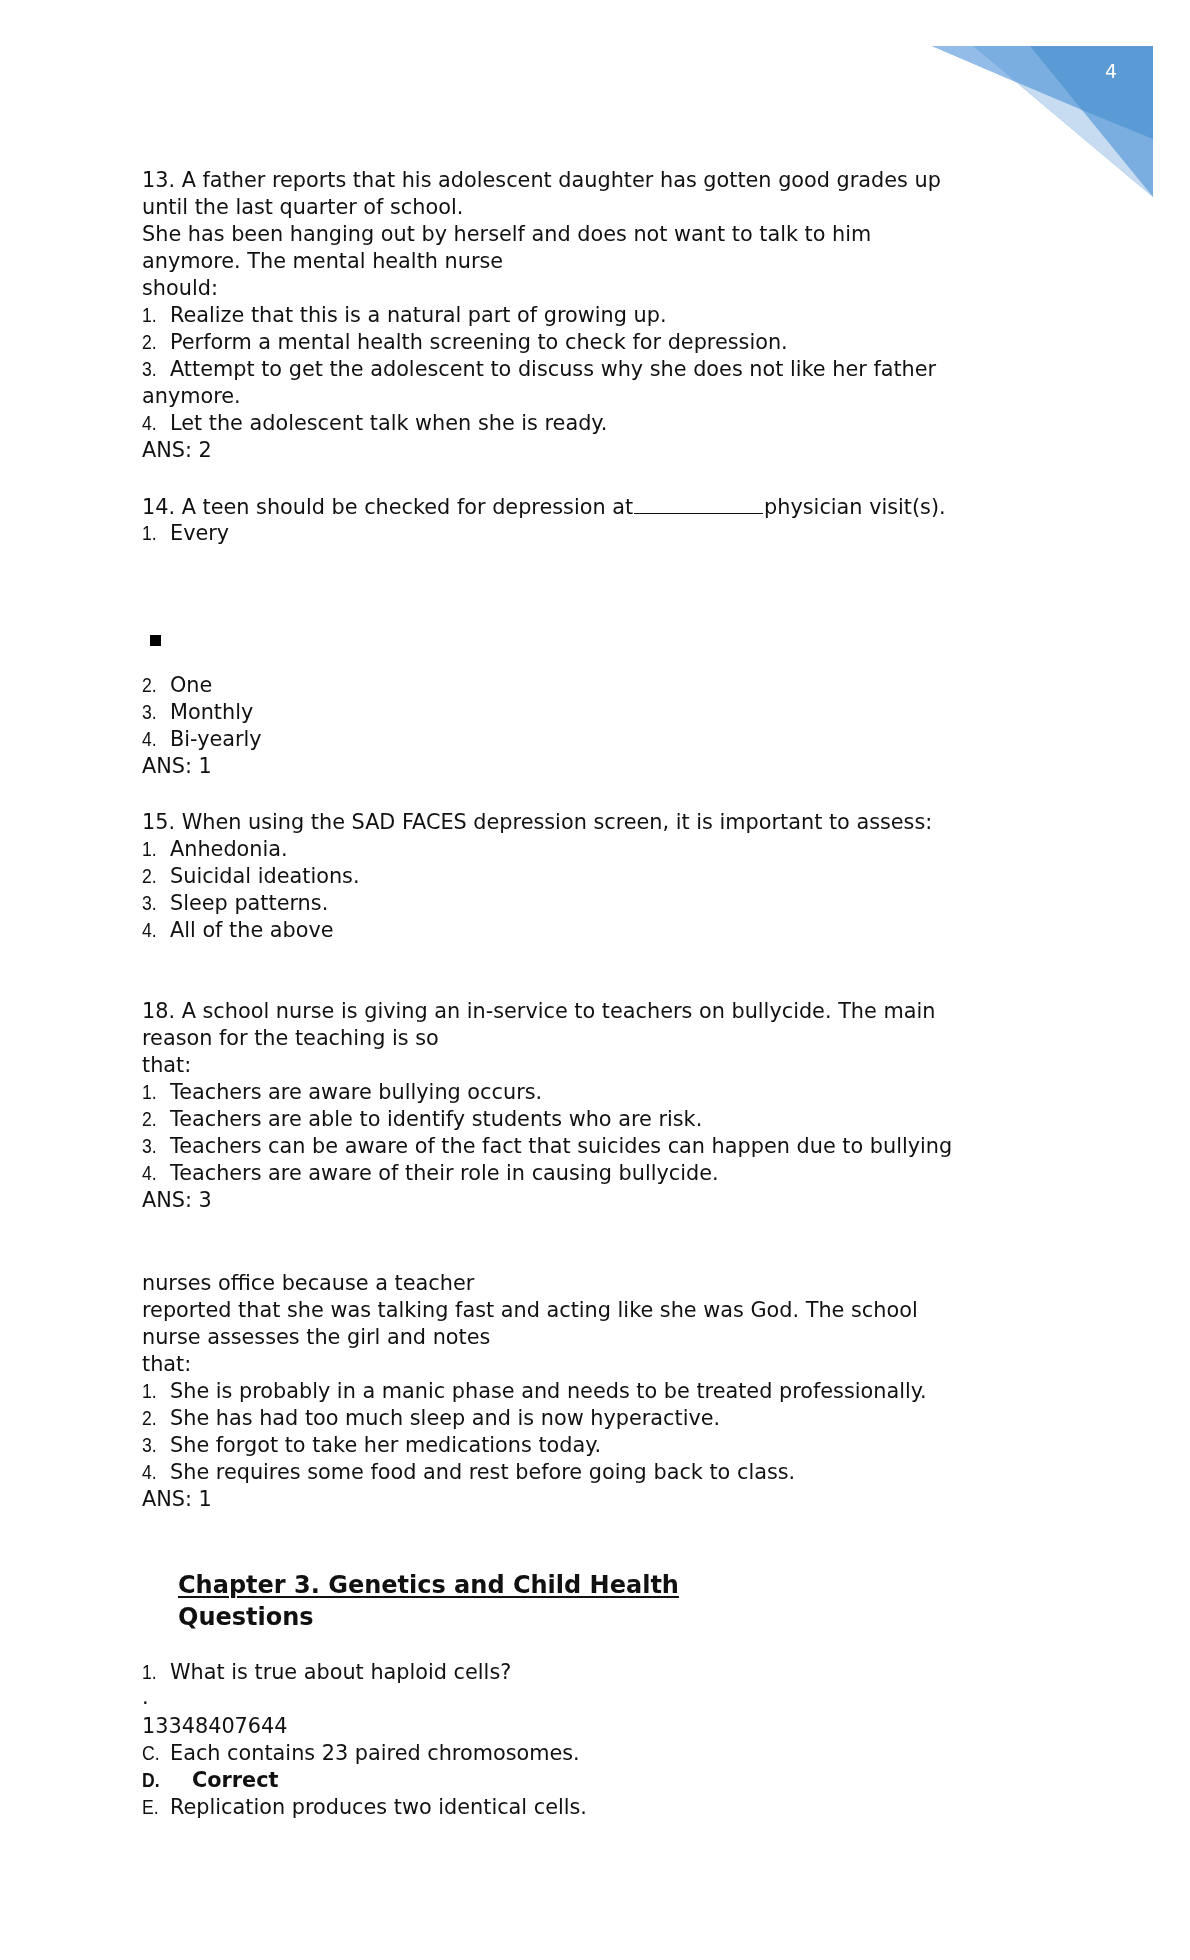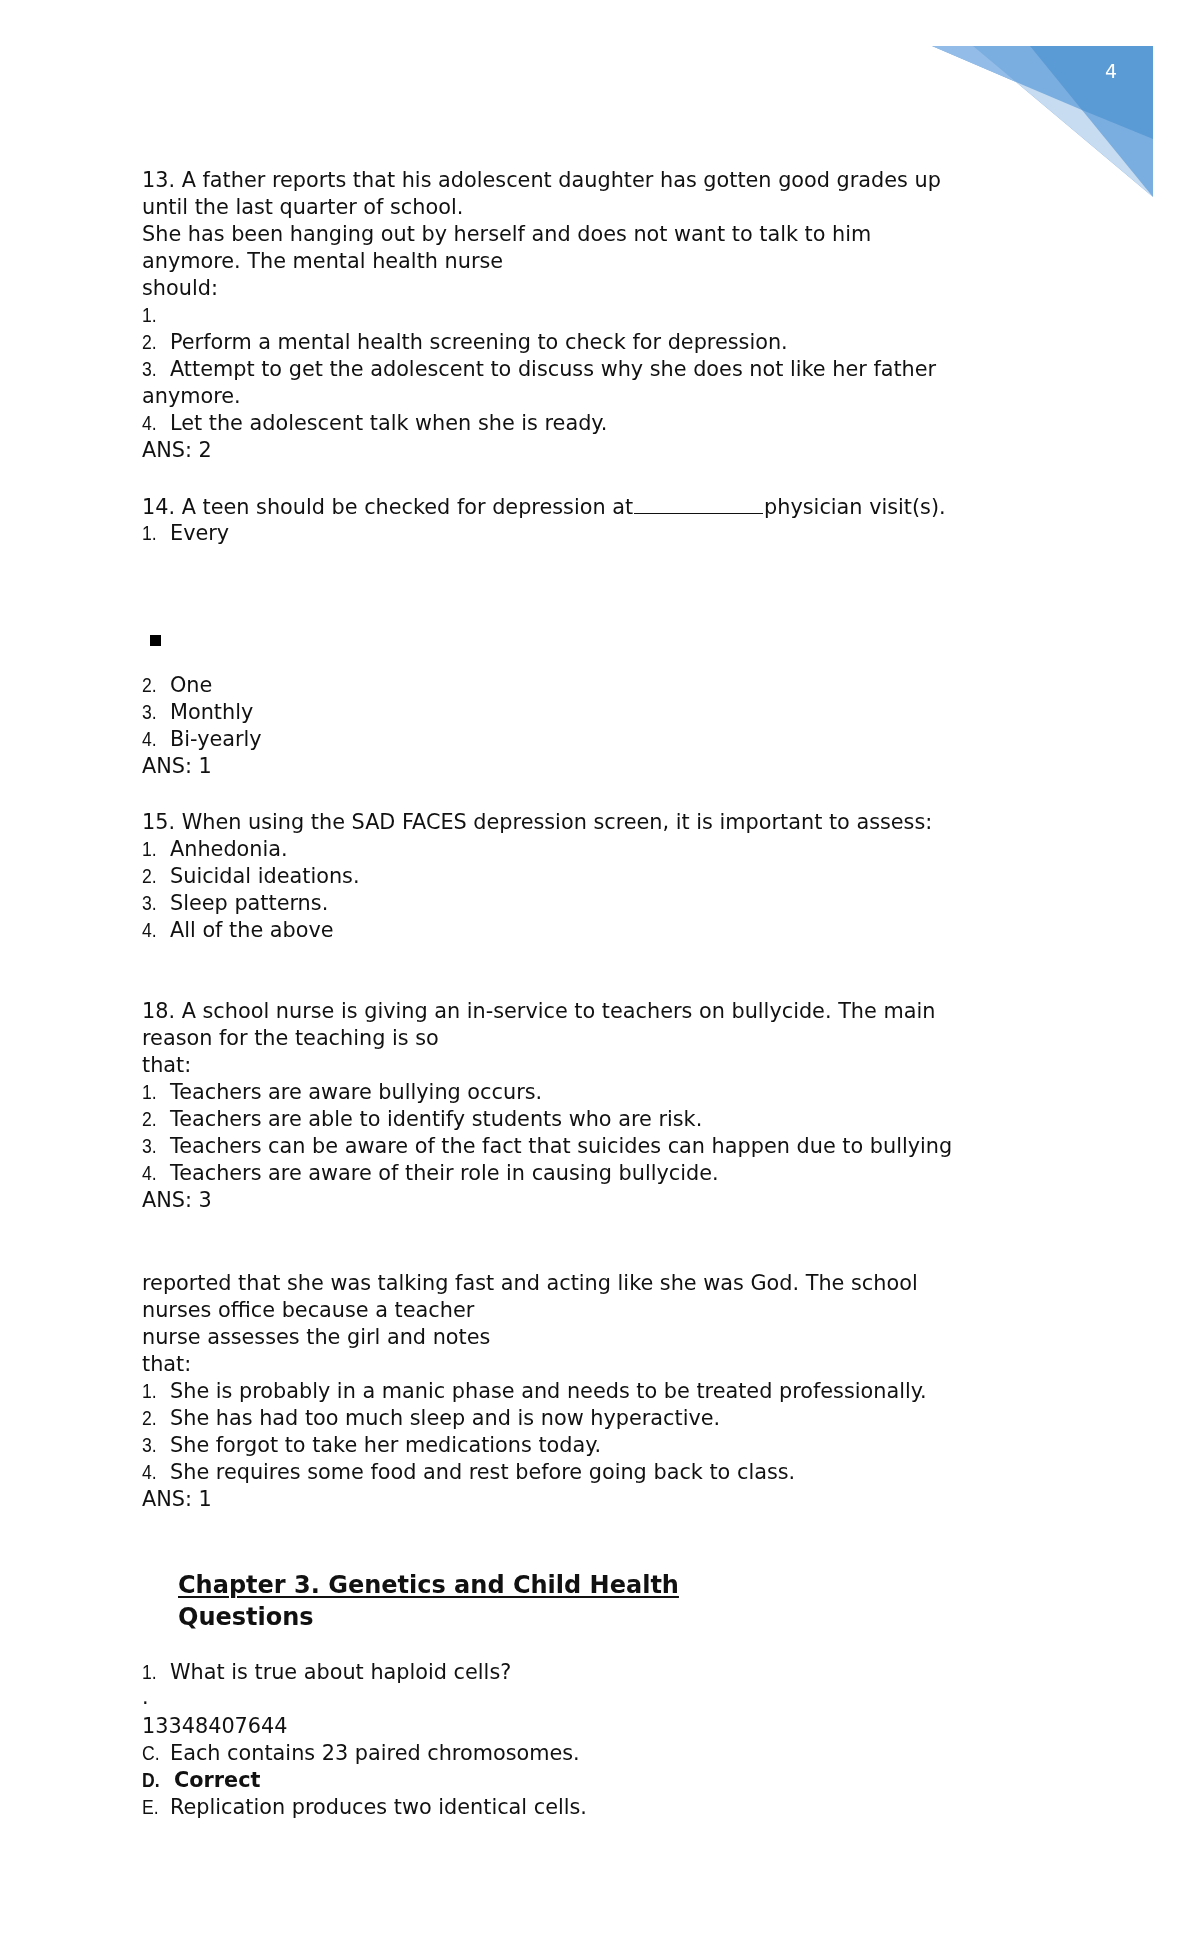--- a/index.html
+++ b/index.html
@@ -35,20 +35,21 @@
   <div class="page-num">4</div>
 
   <div class="block" style="top:166.5px">
     <div class="line">13. A father reports that his adolescent daughter has gotten good grades up</div>
     <div class="line">until the last quarter of school.</div>
     <div class="line">She has been hanging out by herself and does not want to talk to him</div>
     <div class="line">anymore. The mental health nurse</div>
     <div class="line">should:</div>
     <div class="line opt">
         <span class="marker">1.</span>
+        <span>Realize that this is a natural part of growing up.</span>
       </div>
     <div class="line opt">
         <span class="marker">2.</span>
         <span>Perform a mental health screening to check for depression.</span>
       </div>
     <div class="line opt">
         <span class="marker">3.</span>
         <span>Attempt to get the adolescent to discuss why she does not like her father</span>
       </div>
     <div class="line">anymore.</div>
@@ -122,22 +123,22 @@
         <span>Teachers can be aware of the fact that suicides can happen due to bullying</span>
       </div>
     <div class="line opt">
         <span class="marker">4.</span>
         <span>Teachers are aware of their role in causing bullycide.</span>
       </div>
     <div class="line">ANS: 3</div>
   </div>
 
   <div class="block" style="top:1269.5px">
+    <div class="line">nurses office because a teacher</div>
     <div class="line">reported that she was talking fast and acting like she was God. The school</div>
-    <div class="line">nurses office because a teacher</div>
     <div class="line">nurse assesses the girl and notes</div>
     <div class="line">that:</div>
     <div class="line opt">
         <span class="marker">1.</span>
         <span>She is probably in a manic phase and needs to be treated professionally.</span>
       </div>
     <div class="line opt">
         <span class="marker">2.</span>
         <span>She has had too much sleep and is now hyperactive.</span>
       </div>
@@ -163,21 +164,21 @@
         <span>What is true about haploid cells?</span>
       </div>
     <div class="line" style="line-height:22px;height:27.1px">.</div>
     <div class="line">13348407644</div>
     <div class="line opt">
         <span class="marker">C.</span>
         <span>Each contains 23 paired chromosomes.</span>
       </div>
     <div class="line opt">
         <span class="marker bold">D.</span>
-        <span class="strong" style="margin-left:4px">Correct</span>
+        <span class="strong" style="margin-left:22px">Correct</span>
       </div>
     <div class="line opt">
         <span class="marker">E.</span>
         <span>Replication produces two identical cells.</span>
       </div>
   </div>
 
 </div>
 
 </body></html>

